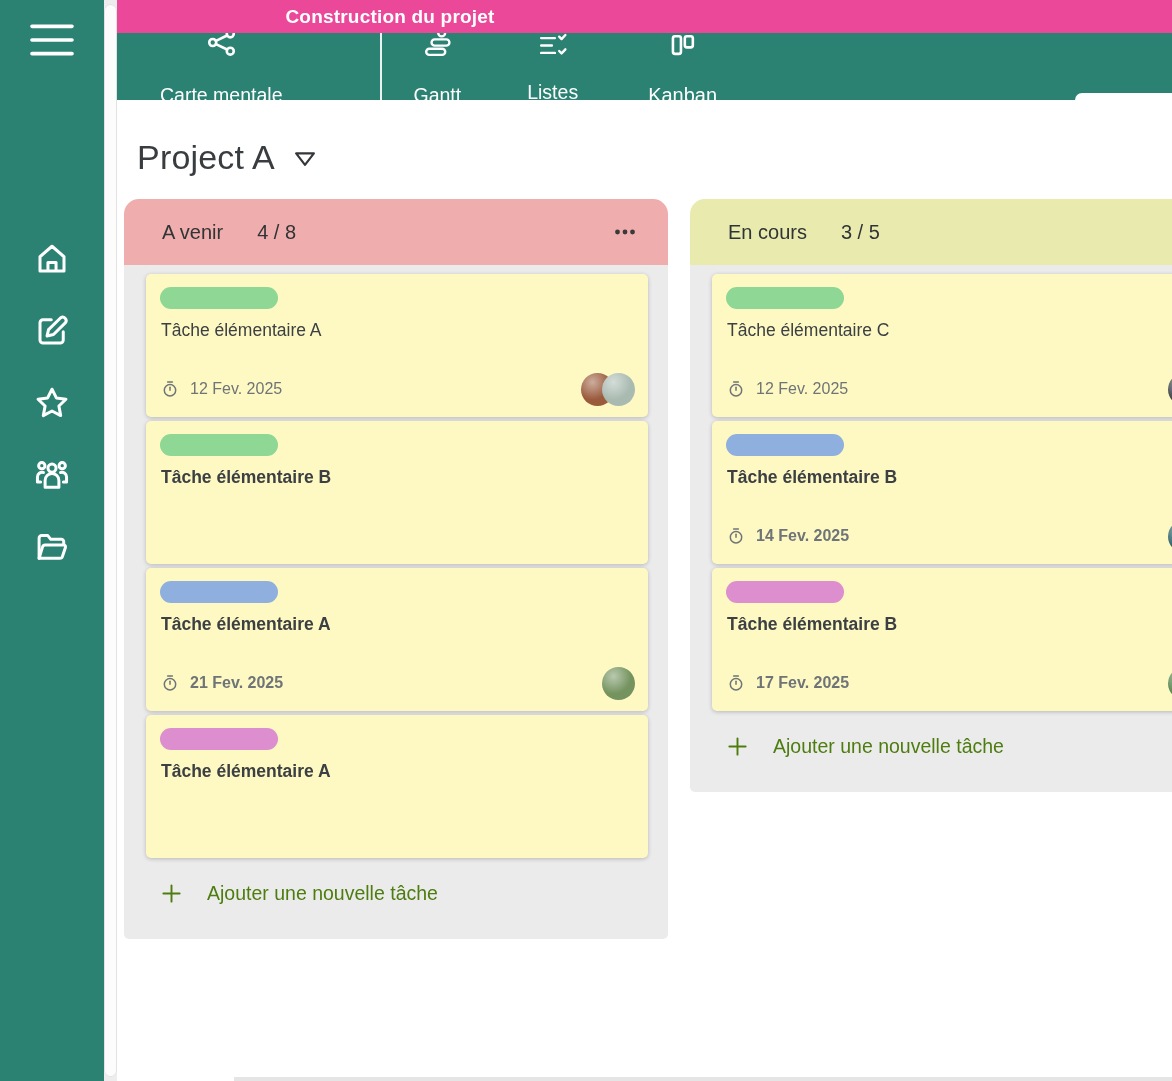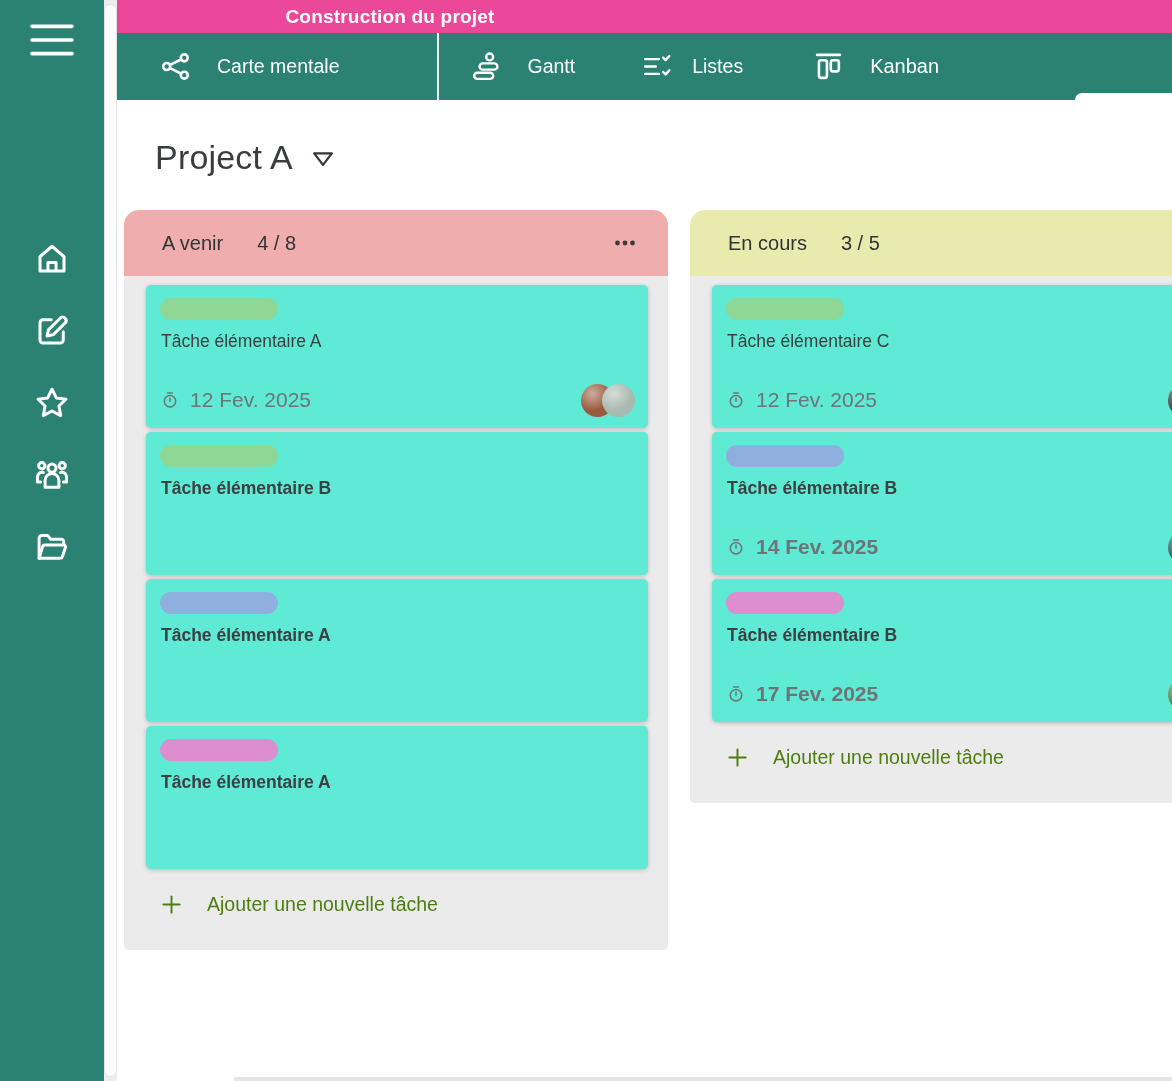--- a/index.html
+++ b/index.html
@@ -19,52 +19,52 @@
   .v-scroll { position:absolute; left:104px; top:0; width:13px; height:100%; background:#ededed; z-index:3; }
   .v-thumb { position:absolute; left:0; top:4px; width:13px; height:1073px; background:#fcfcfc; border-radius:7px; box-shadow:inset 0 0 0 1px #e2e2e2; }
 
   
   .main { position:absolute; left:117px; top:0; width:1055px; height:1081px; background:#ffffff; overflow:hidden; }
 
   .topbar { height:33px; background:#ec4899; display:flex; align-items:center; }
   .topbar-title { width:546px; text-align:center; color:#ffffff; font-size:19px; font-weight:700; letter-spacing:.2px; }
 
   .tabbar { position:relative; height:67px; background:#2b8273; display:flex; align-items:center; padding-left:43px; color:#fff; overflow:hidden; }
-  .tab { display:flex; align-items:center; gap:26px; background:none; border:none; color:#fff; font-size:19.5px; font-family:inherit; cursor:pointer; white-space:nowrap; }
+  .tab { display:flex; align-items:center; gap:26px; background:none; border:none; color:#fff; font-size:19.5px; font-family:inherit; cursor:pointer; white-space:nowrap;flex-direction:column; }
   .tab .icon svg { width:31px; height:31px; display:block; }
   .tab.active .t-label { font-weight:400; font-size:20px; }
   .tab-sep { width:2px; height:67px; background:rgba(255,255,255,.9); margin:0 31px 0 30px; flex:0 0 2px; }
   .tab:nth-of-type(1) { margin-right:68px; }
   .tab-gantt-gap { margin-right:66px; }
   .tab-listes-gap { margin-right:70px;gap:20px; }
   .tab-indicator { position:absolute; left:958px; bottom:0; width:220px; height:7px; background:#ffffff; border-radius:8px 8px 0 0; }
 
   
   .content { position:relative; width:100%; height:981px; }
-  .board-title-row { display:flex; align-items:center; gap:17px; margin:38px 0 0 38px; }
+  .board-title-row { display:flex; align-items:center; gap:17px; margin:38px 0 0 20px; }
   .board-title-row h1 { font-size:34px; font-weight:500; color:#393d40; letter-spacing:.2px; }
   .tri .icon svg, .tri svg { width:26px; height:26px; display:block; }
   .tri { background:none; border:none; cursor:pointer; color:#33373a; padding-top:6px; }
 
-  .columns { display:flex; align-items:flex-start; gap:22px; padding-left:7px; margin-top:33px; }
+  .columns { display:flex; align-items:flex-start; gap:22px; padding-left:7px; margin-top:22px; }
   .column { flex:0 0 544px; width:544px; border-radius:15px 15px 5px 5px; overflow:hidden; }
   .col-header { height:66px; display:flex; align-items:center; padding:0 28px 0 38px; }
   .col-name { font-size:20px; font-weight:500; color:#303436; }
   .col-count { font-size:20px; font-weight:500; color:#303436; margin-left:34px; }
   .col-menu { margin-left:auto; background:none; border:none; cursor:pointer; color:#3a3a3a; display:flex; align-items:center; }
   .col-menu .icon svg { width:30px; height:30px; }
   .col-body { background:#ebebeb; padding:9px 20px 26px 22px; }
-  .card { position:relative; width:502px; height:143px; background:#5eead4; border-radius:5px; box-shadow:0 1px 4px rgba(0,0,0,.22); cursor:pointer; }
+  .card { position:relative; width:502px; height:143px; background:#fef9c3; border-radius:5px; box-shadow:0 1px 4px rgba(0,0,0,.22); cursor:pointer; }
   .card + .card { margin-top:4px;font-weight:bold; }
   .tag { position:absolute; left:14px; top:13px; width:118px; height:22px; border-radius:11px; }
   .card-title { position:absolute; left:15px; top:46px; font-size:17.5px; color:#3c4043; }
   .card-foot { position:absolute; left:15px; right:13px; bottom:11px; height:34px; display:flex; align-items:center; }
   .timer { color:#6e7477; display:flex; margin-right:11px; }
   .timer svg { width:18px; height:18px; }
-  .card-date { font-size:21px; color:#6e7477; }
+  .card-date { font-size:16px; color:#6e7477; }
   .avatars { margin-left:auto; display:flex; }
   .avatar { width:33px; height:33px; border-radius:50%; flex:0 0 33px; }
   .avatar + .avatar { margin-left:-12px; }
   .add-row { display:flex; align-items:center; gap:24px; margin-top:16px; padding:8px 0 8px 14px; background:none; border:none; cursor:pointer; color:#4d7c0f; font-size:19.5px; font-family:inherit; }
   .add-row .icon svg { width:23px; height:23px; }
 
   .h-scroll { position:absolute; left:117px; bottom:0; width:1055px; height:4px; background:#e5e5e5; z-index:4; }
 
   .icon { display:inline-flex; }
   .icon svg { stroke:currentColor; fill:none; stroke-width:2; stroke-linecap:round; stroke-linejoin:round; }
@@ -231,20 +231,33 @@
                     </span>
     </div>
   </article>
                 <article class="card">
     <span class="tag" style="background: rgb(142, 215, 148);"></span>
     <div class="card-title">Tâche élémentaire B</div>
   </article>
                 <article class="card">
     <span class="tag" style="background: rgb(143, 176, 222);"></span>
     <div class="card-title">Tâche élémentaire A</div>
+    <div class="card-foot">
+      <span class="icon timer">
+                      <svg viewBox="0 0 24 24" stroke-width="1.8">
+                        <circle cx="12" cy="13.6" r="7.6"></circle>
+                        <path d="M8.8 2.6h6.4"></path>
+                        <path d="M12 13.6V9.8"></path>
+                      </svg>
+                    </span>
+      <span class="card-date">21 Fev. 2025</span>
+      <span class="avatars">
+                      <span class="avatar" style="background: radial-gradient(circle at 35% 28%, rgba(255, 255, 255, 0.5), rgba(255, 255, 255, 0) 55%), rgb(116, 147, 95);"></span>
+                    </span>
+    </div>
   </article>
                 <article class="card">
     <span class="tag" style="background: rgb(220, 142, 207);"></span>
     <div class="card-title">Tâche élémentaire A</div>
   </article>
               </div>
       <button class="add-row">
         <span class="icon">
                   <svg viewBox="0 0 24 24" stroke-width="1.8">
                     <path d="M12 3.5v17M3.5 12h17"></path>

